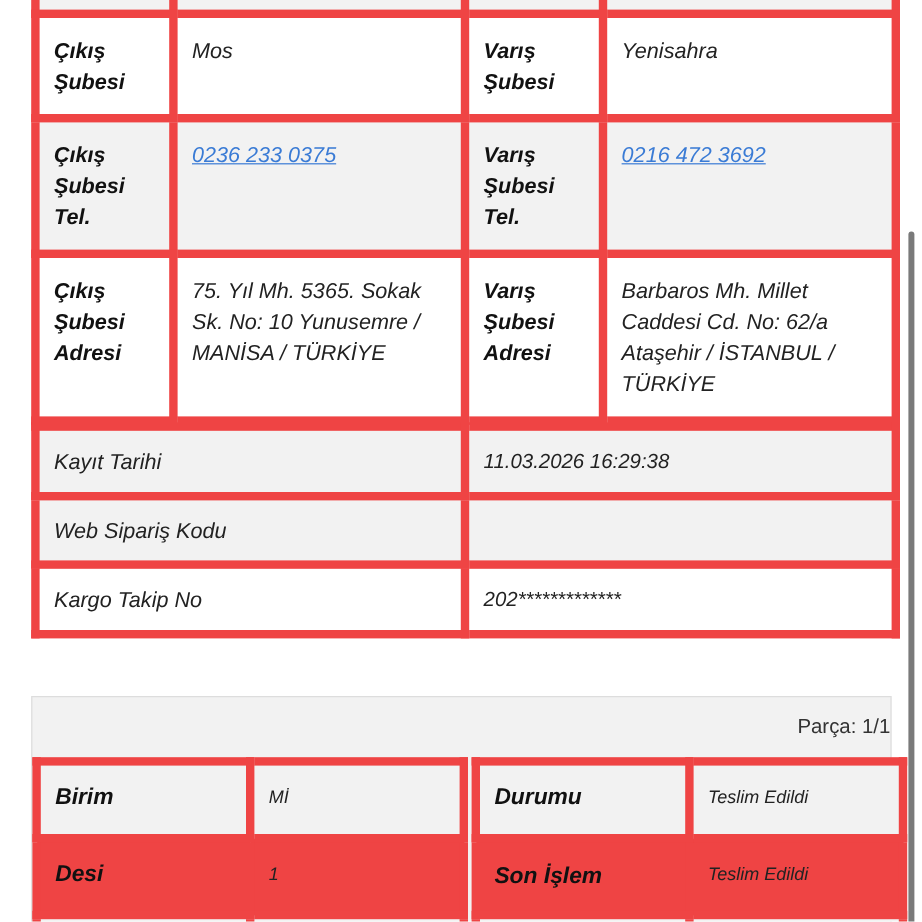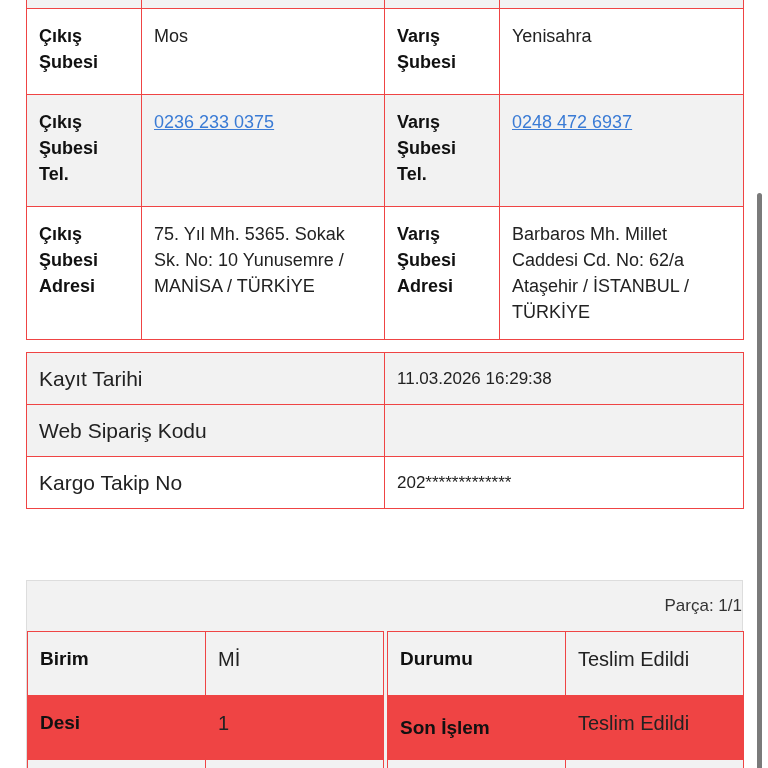--- a/index.html
+++ b/index.html
@@ -5,45 +5,45 @@
     * { box-sizing: border-box; margin: 0; padding: 0; }
     html, body {
       width: 768px; height: 768px; overflow: hidden;
       background: #ffffff;
       font-family: "Liberation Sans", "DejaVu Sans", sans-serif;
       color: #222222;
     }
     .page { position: relative; width: 768px; height: 768px; overflow: hidden; }
 
     table { border-collapse: collapse; table-layout: fixed; }
-    td { border: 1px solid #ef4444; vertical-align: top; font-size: 18px; line-height: 26px; }
+    td { border: 7px solid #ef4444; vertical-align: top; font-size: 18px; line-height: 26px; font-style: italic; }
 
     
     .branch-table { position: absolute; left: 26px; top: -12px; width: 717px; }
     .branch-table td { padding: 14px 12px; }
     .branch-table td.lbl { font-weight: bold; color: #111; }
     .branch-table tr.shade td { background: #f2f2f2; }
     .branch-table tr.top td { height: 20px; padding: 0; background: #f2f2f2; }
     .branch-table a { color: #3a7bd5; text-decoration: underline; text-align: right; }
 
     
     .info-table { position: absolute; left: 26px; top: 352px; width: 717px; }
-    .info-table td { padding: 12px 12px; height: 52px; vertical-align: middle; font-size: 21px; }
+    .info-table td { padding: 12px 12px; height: 52px; vertical-align: middle; font-size: 18px; }
     .info-table td.val { font-size: 17px; vertical-align: top; padding-top: 13px; margin-top: 16px; }
     .info-table tr.shade td { background: #f2f2f2; }
 
     
     .parts { position: absolute; left: 26px; top: 580px; width: 717px; border: 1px solid #dddddd; background: #f2f2f2; }
     .parts-title { text-align: right; font-size: 17px; line-height: 50px; height: 50px; color: #333; }
     .parts-inner { display: flex; }
     .sub-left { width: 356px; border-collapse: collapse; }
     .sub-right { width: 356px; margin-left: 3px; border-collapse: collapse; }
     .sub-left td, .sub-right td { padding: 14px 12px; }
     .sub-left td.lbl, .sub-right td.lbl { font-weight: bold; font-size: 19px; color: #111; margin-left: 40px; }
-    .sub-left td.val, .sub-right td.val { font-size: 20px; }
+    .sub-left td.val, .sub-right td.val { font-size: 15px; }
     .sub-left tr.shade td, .sub-right tr.shade td { background: #f2f2f2; }
     .sub-left tr.white td, .sub-right tr.white td { background: #ef4444; }
     .sub-left td { height: 52px; }
     .sub-right td { height: 64px; }
 
     .scrollbar { position: absolute; left: 757px; top: 193px; width: 5px; height: 580px; background: #7a7a7a; border-radius: 3px; }
   </style>
 </head>
 <body>
 
@@ -66,21 +66,21 @@
     <tr style="height:86px">
       <td class="lbl">Çıkış Şubesi</td>
       <td>Mos</td>
       <td class="lbl">Varış Şubesi</td>
       <td>Yenisahra</td>
     </tr>
     <tr class="shade" style="height:112px">
       <td class="lbl">Çıkış Şubesi Tel.</td>
       <td><a href="#">0236 233 0375</a></td>
       <td class="lbl">Varış Şubesi Tel.</td>
-      <td><a href="#">0248 472 6937</a></td>
+      <td><a href="#">0216 472 3692</a></td>
     </tr>
     <tr style="height:128px">
       <td class="lbl">Çıkış Şubesi Adresi</td>
       <td>75. Yıl Mh. 5365. Sokak Sk. No: 10 Yunusemre / MANİSA / TÜRKİYE</td>
       <td class="lbl">Varış Şubesi Adresi</td>
       <td>Barbaros Mh. Millet Caddesi Cd. No: 62/a Ataşehir / İSTANBUL / TÜRKİYE</td>
     </tr>
   </tbody>
     </table>
 

